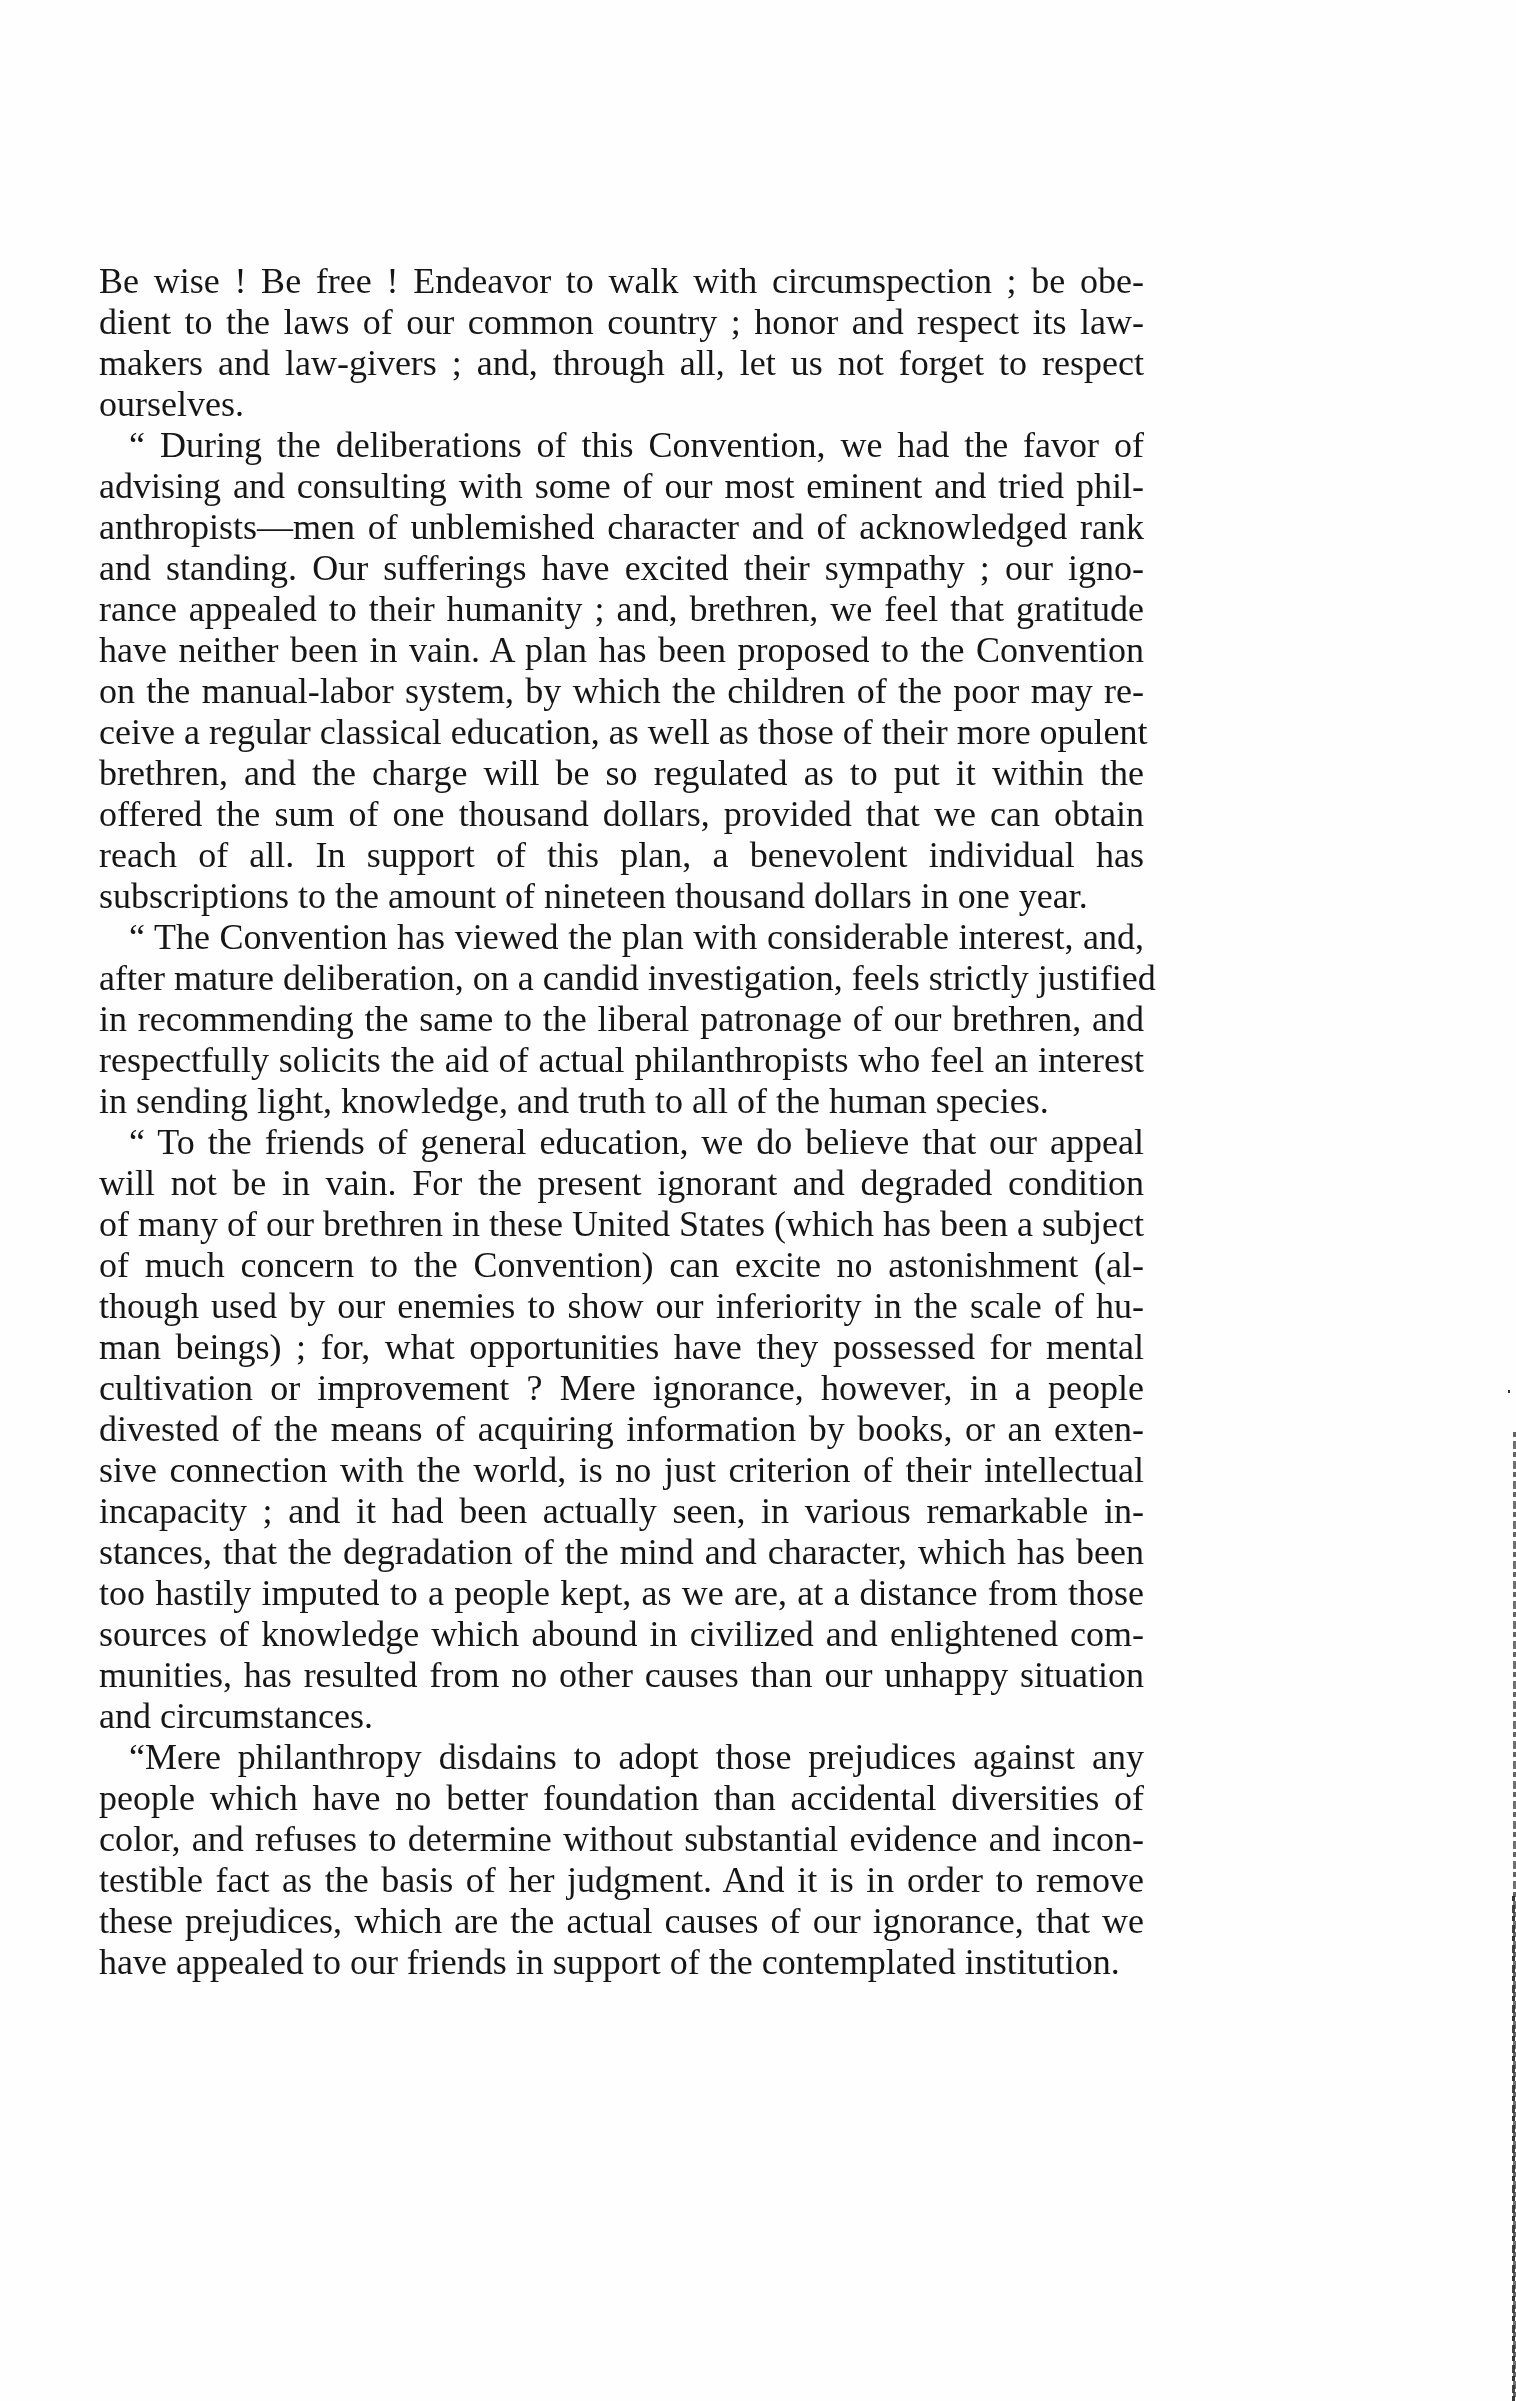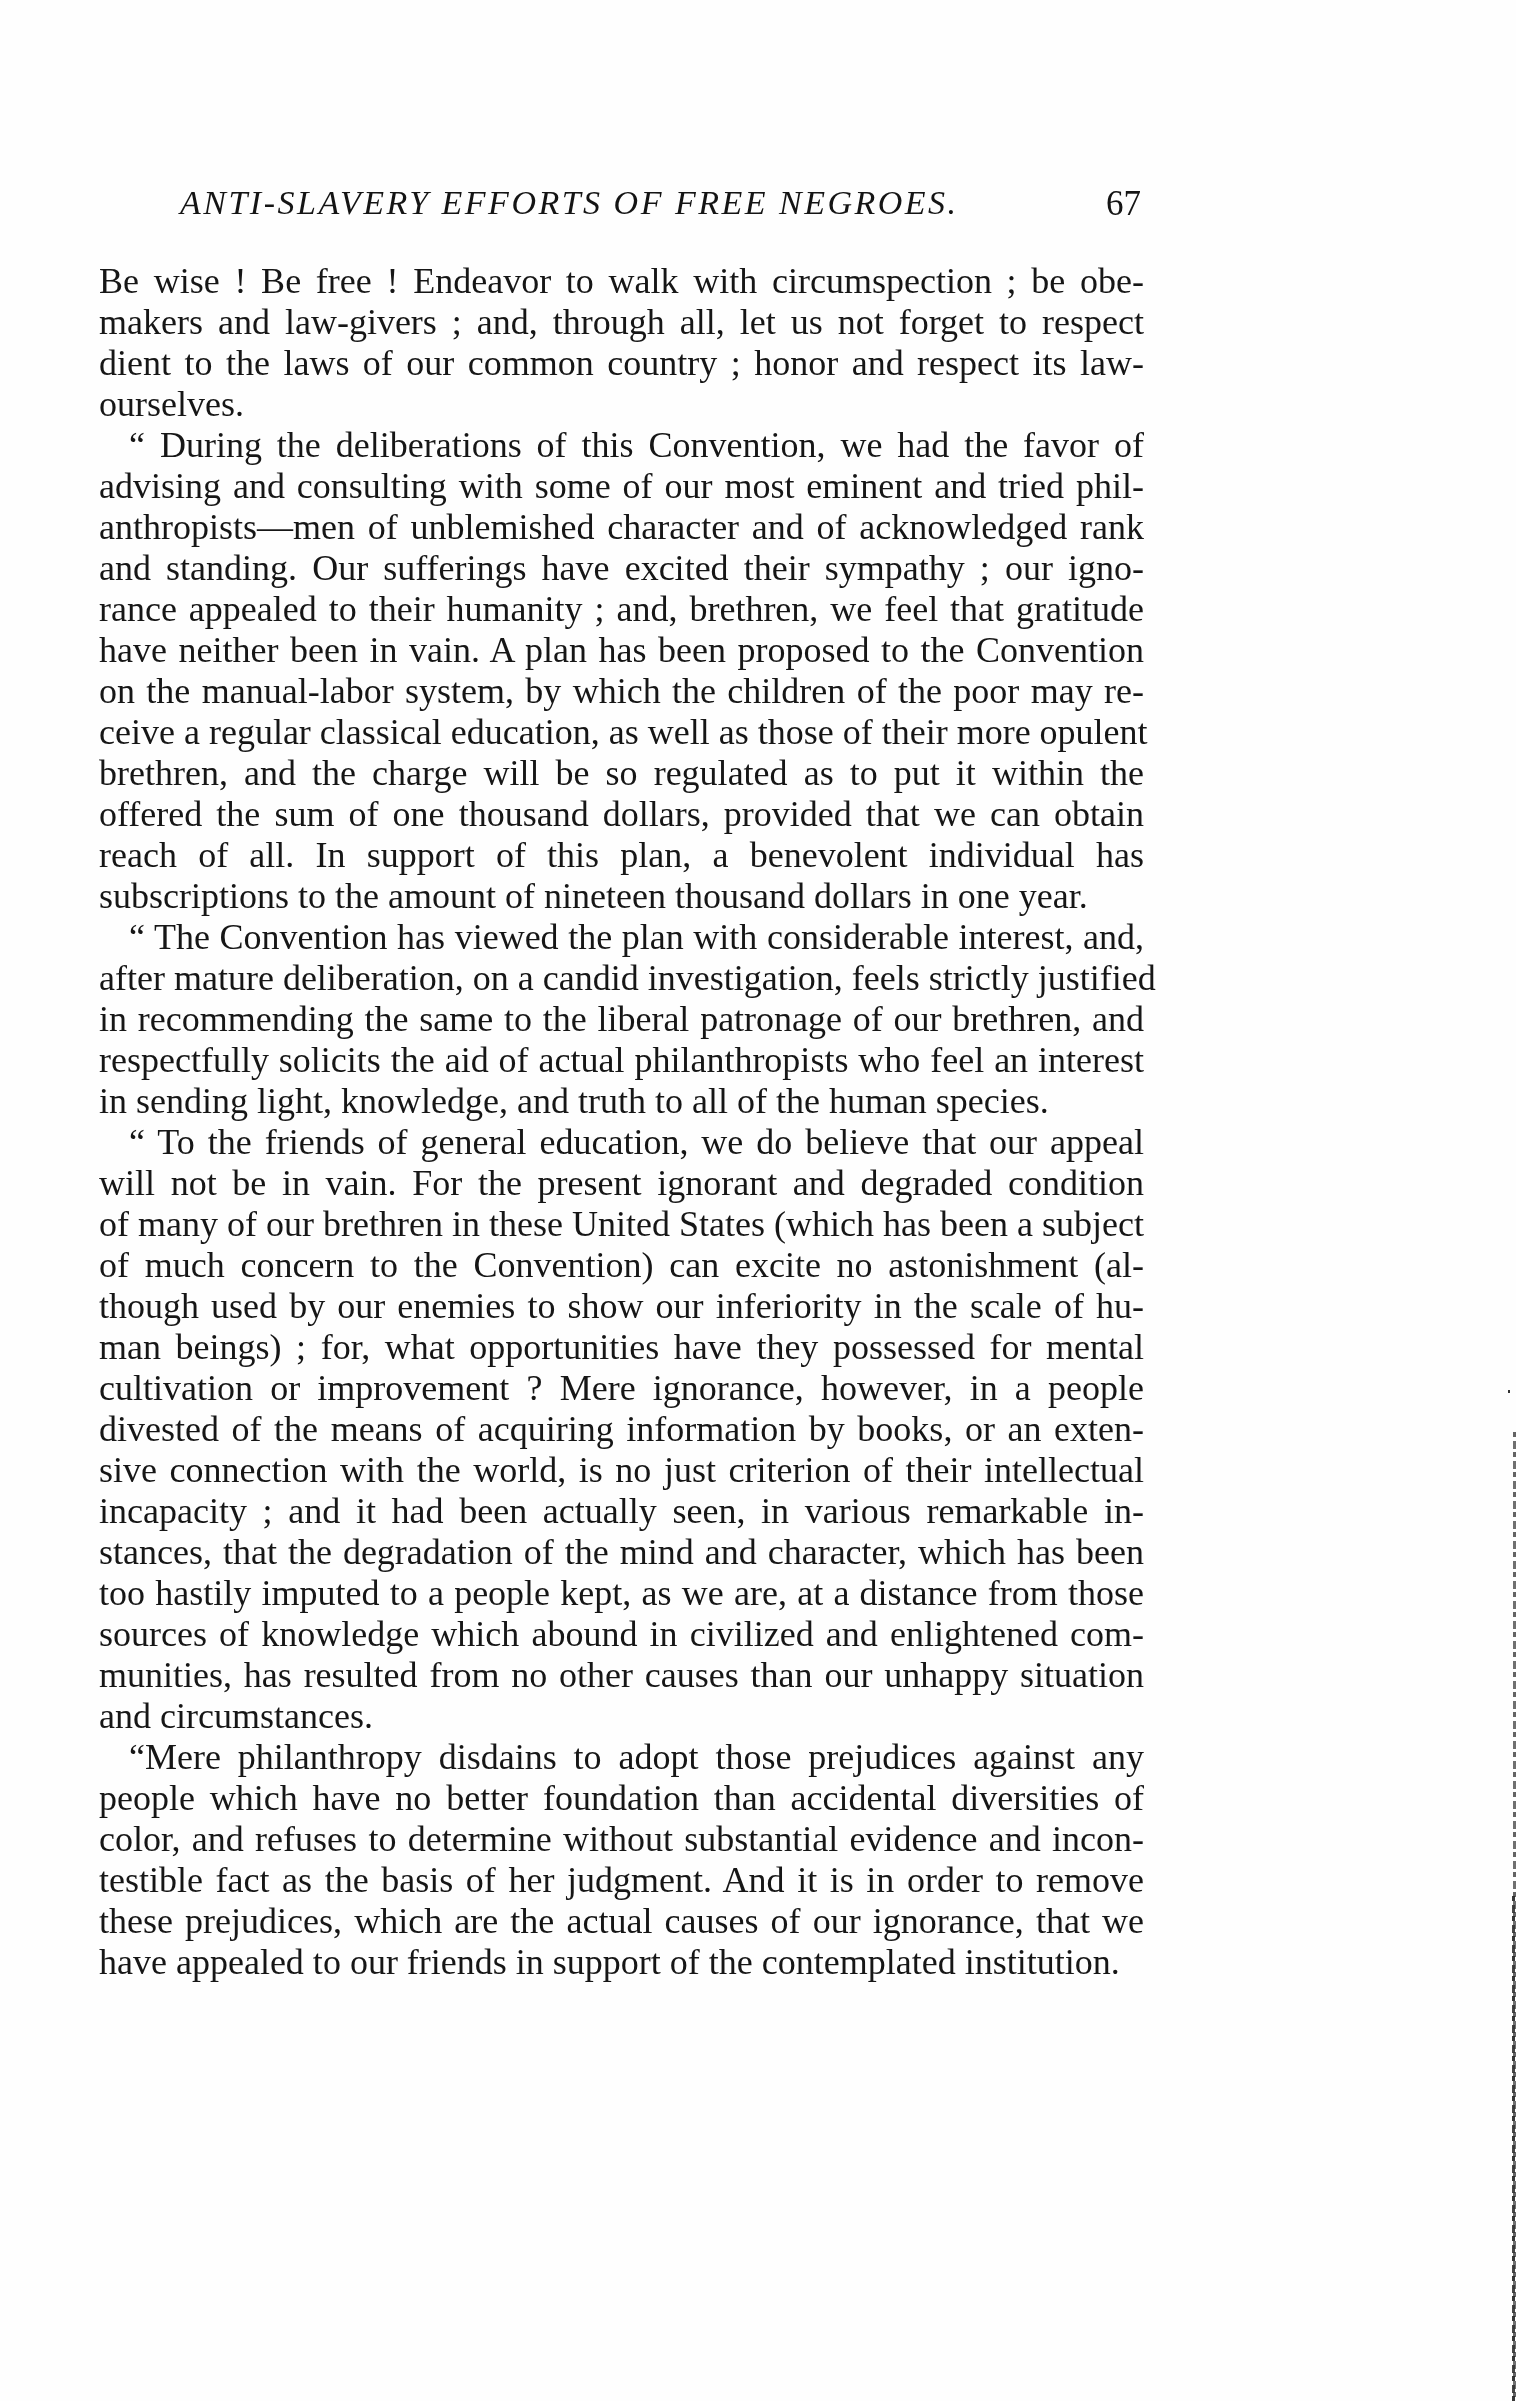--- a/index.html
+++ b/index.html
@@ -34,30 +34,26 @@
     background: repeating-linear-gradient(to bottom, #222 0 5px, transparent 5px 9.3px, #333 9.3px 17px, transparent 17px 20px);
     opacity: 0.7;
   }
   .scan-edge.dense { top: 1896px; height: 506px; width: 3.4px; left: 1512px; opacity: 0.9; }
   .speck { position: absolute; width: 1.7px; height: 2.5px; background: #333; }
 </style>
 </head>
 <body>
 
 <div class="page">
-  <div class="running-head">
-    <span class="running-title">ANTI-SLAVERY EFFORTS OF FREE NEGROES.</span>
-    <span class="page-number">67</span>
-  </div>
 
   <div class="body-text" id="body-text">
       <div>
         <span class="line">Be wise !   Be  free !   Endeavor  to walk  with  circumspection ;  be obe-</span>
+        <span class="line">dient  to the laws of our common country ;  honor  and  respect  its  law-</span>
         <span class="line">makers  and  law-givers ;  and, through  all, let  us  not  forget  to respect</span>
-        <span class="line">dient  to the laws of our common country ;  honor  and  respect  its  law-</span>
         <span class="line last">ourselves.</span>
       </div>
       <div>
         <span class="line indent">“ During the deliberations of this Convention, we  had  the  favor  of</span>
         <span class="line">advising and consulting with some of our most eminent and  tried  phil-</span>
         <span class="line">anthropists—men of unblemished character and  of  acknowledged  rank</span>
         <span class="line">and standing.   Our sufferings have excited  their  sympathy ;  our  igno-</span>
         <span class="line">rance appealed to their humanity ;  and, brethren, we feel that gratitude</span>
         <span class="line">have neither been in vain.   A plan has been proposed to the Convention</span>
         <span class="line">on the manual-labor  system, by which the children of  the poor may re-</span>

